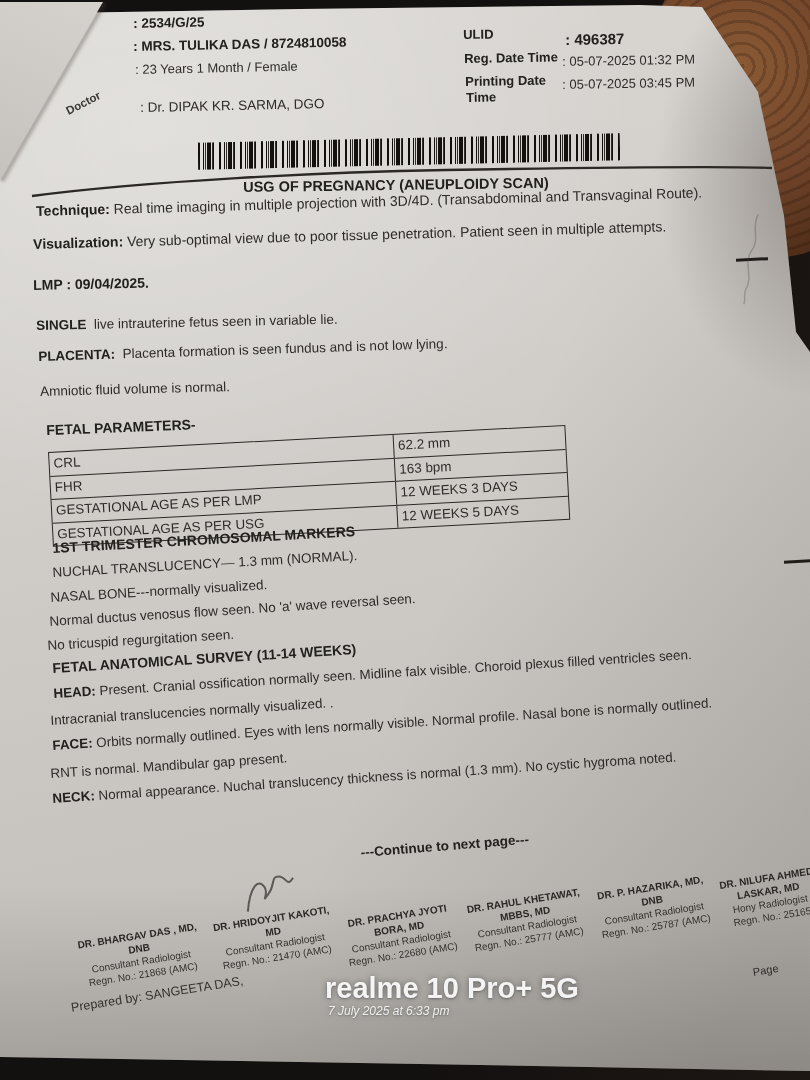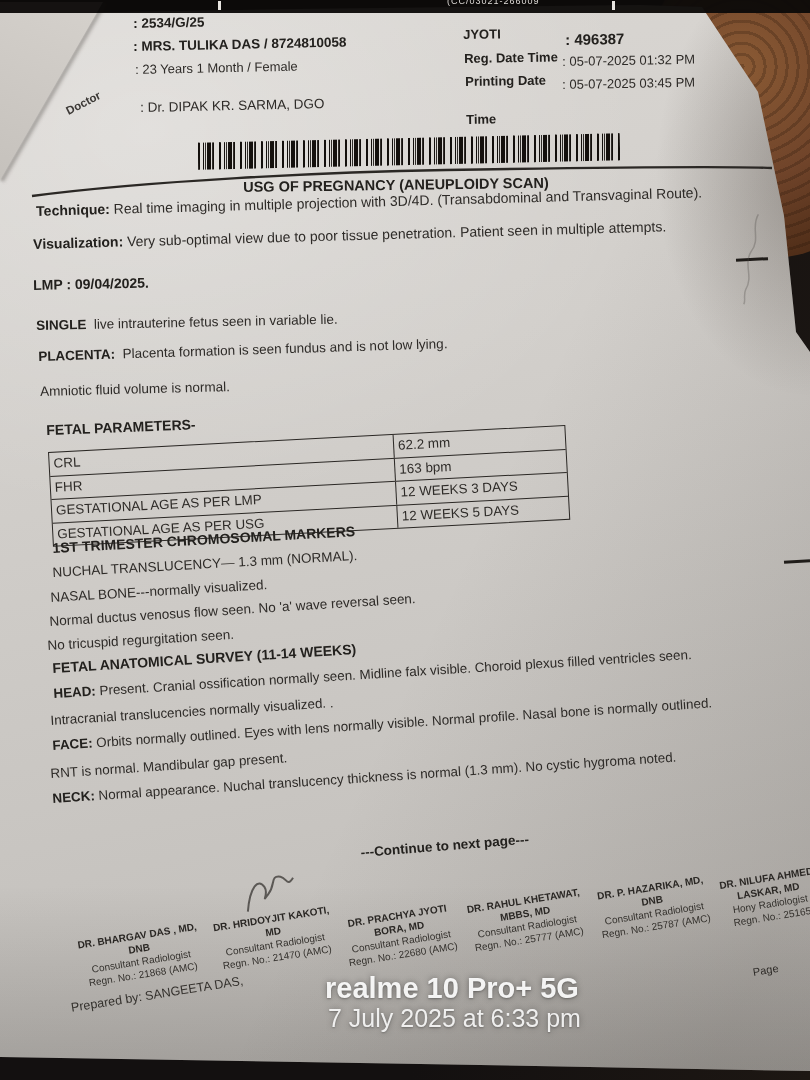--- a/index.html
+++ b/index.html
@@ -81,39 +81,34 @@
 <body>
 
 <div id="scene">
 
   <div class="wood"></div>
   <div class="paper"></div>
   <div class="paper-shade"></div>
   <div class="corner-shadow"></div>
   <div class="corner-paper"></div>
 
-  <div class="topstrip">
-    <span class="strip-code">(CC/03021-266009</span>
-    <span class="strip-tick" style="left:218px"></span>
-    <span class="strip-tick" style="left:612px"></span>
-  </div>
 
   <div class="content">
 
     <div class="line bold" style="left:133px;top:16px;transform:rotate(-1.2deg);">: 2534/G/25</div>
     <div class="line bold" style="left:133px;top:39px;transform:rotate(-1.2deg);">: MRS. TULIKA DAS / 8724810058</div>
     <div class="line" style="left:135px;top:62px;transform:rotate(-1.2deg);font-size:13px;">: 23 Years 1 Month / Female</div>
 
-    <div class="line bold" style="left:463px;top:27px;transform:rotate(-1deg);font-size:13px;">JYOTI</div>
+    <div class="line bold" style="left:463px;top:27px;transform:rotate(-1deg);font-size:13px;">ULID</div>
     <div class="line bold" style="left:565px;top:31px;transform:rotate(-1deg);font-size:15px;">: 496387</div>
     <div class="line bold" style="left:464px;top:51px;transform:rotate(-1deg);font-size:13px;">Reg. Date Time</div>
     <div class="line" style="left:562px;top:54px;transform:rotate(-1deg);font-size:13px;">: 05-07-2025 01:32 PM</div>
     <div class="line bold" style="left:465px;top:74px;transform:rotate(-1deg);font-size:13px;">Printing Date</div>
     <div class="line" style="left:562px;top:77px;transform:rotate(-1deg);font-size:13px;">: 05-07-2025 03:45 PM</div>
-    <div class="line bold" style="left:466px;top:112px;transform:rotate(-1deg);font-size:13px;">Time</div>
+    <div class="line bold" style="left:466px;top:90px;transform:rotate(-1deg);font-size:13px;">Time</div>
 
     <div class="line" style="left:64px;top:106px;transform:rotate(-27deg);font-size:11.5px;font-weight:bold;color:#3c3936;">Doctor</div>
     <div class="line" style="left:140px;top:100px;transform:rotate(-1.2deg);font-weight:500;">: Dr. DIPAK KR. SARMA, DGO</div>
 
     <div class="barcode"></div>
 
     <svg class="rule-svg" width="754" height="42">
       <path d="M6,33 C120,18 300,9 420,7 S700,3 746,5" stroke="#2b2825" stroke-width="2.4" fill="none"></path>
     </svg>
 
@@ -230,15 +225,15 @@
     <div class="line" style="left:70px;top:1001px;transform:rotate(-9deg);font-size:12.5px;font-weight:500;color:#34312d;">Prepared by: SANGEETA DAS,</div>
 
     <div class="fold-dash" style="left:736px;top:258px;width:32px;"></div>
     <div class="fold-dash" style="left:784px;top:560px;width:26px;"></div>
     <svg class="scribble" style="left:742px;top:212px;transform:rotate(8deg);opacity:0.3;" width="22" height="95">
       <path d="M10,2 C4,16 16,26 8,40 C2,54 14,64 8,78 C6,84 10,90 8,93" stroke="#4a4642" stroke-width="1.5" fill="none"></path>
     </svg>
   </div>
 
   <div class="watermark" style="left:325px;top:972px;font-size:29px;">realme 10 Pro+ 5G</div>
-  <div class="watermark" style="left:328px;top:1004px;font-size:25px;font-weight:500;color:rgba(255,255,255,0.88);">7 July 2025 at 6:33 pm</div>
+  <div class="watermark" style="left:328px;top:1004px;font-size:12px;font-weight:500;color:rgba(255,255,255,0.88);font-style:italic;">7 July 2025 at 6:33 pm</div>
 
 </div>
 
 </body></html>

